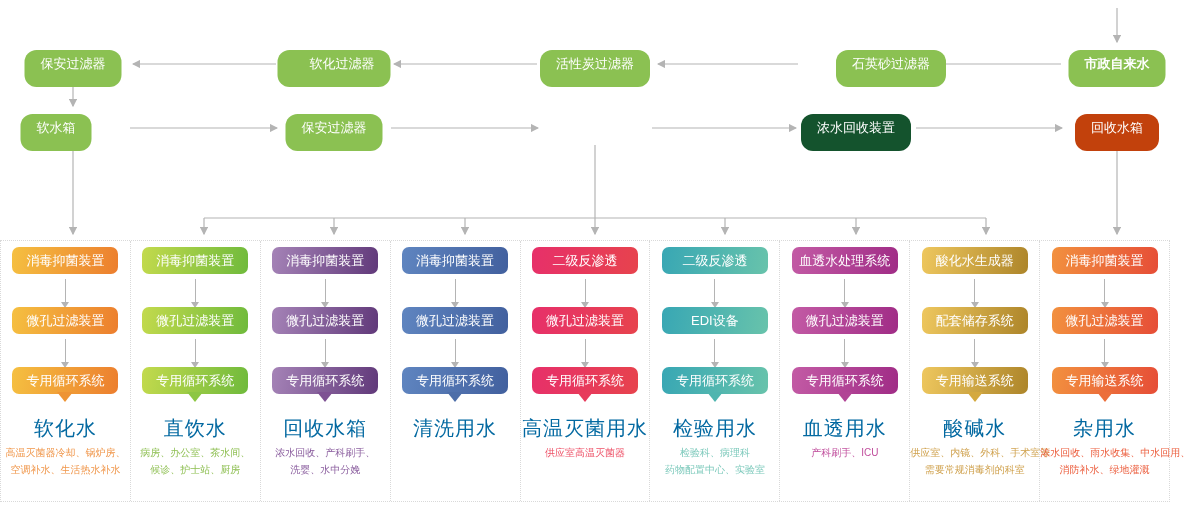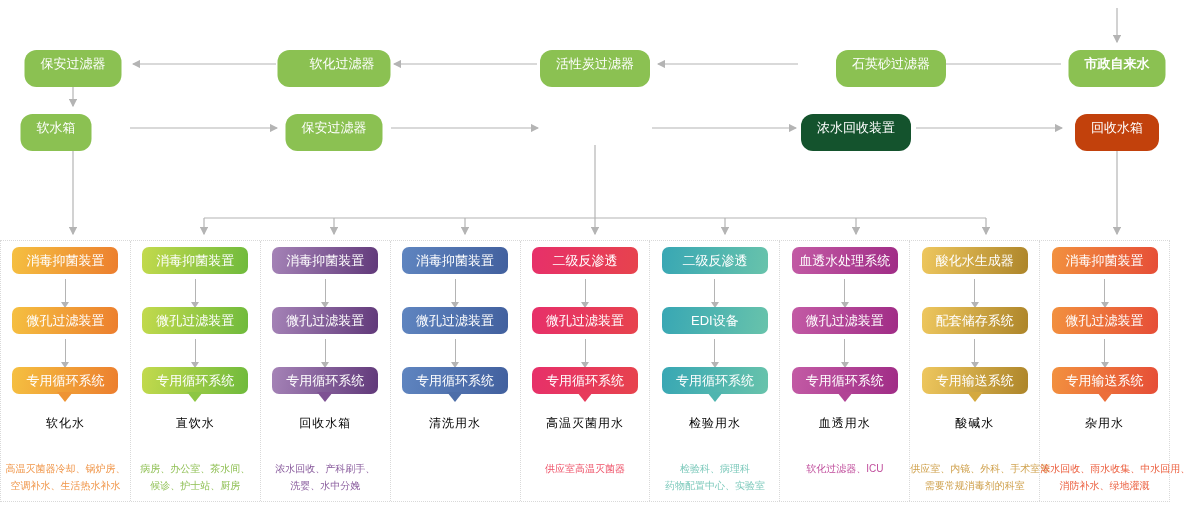--- a/index.html
+++ b/index.html
@@ -28,24 +28,24 @@
     content:'';position:absolute;left:50%;top:100%;transform:translateX(-50%);
     margin-top:-2px;width:0;height:0;
     border:8px solid transparent;border-bottom:0;border-top:10px solid var(--tail);
   }
   .varrow{width:1px;height:24px;background:#b4b4b4;margin:5px auto 4px;position:relative;}
   .varrow::after{
     content:'';position:absolute;left:-3.5px;bottom:-5px;width:0;height:0;
     border:4px solid transparent;border-bottom:0;border-top:6px solid #b4b4b4;
   }
   .ctitle{
-    margin-top:21px;font-size:12px;color:#000000;letter-spacing:1px;white-space:nowrap;
+    margin-top:21px;font-size:20px;color:#0369a1;letter-spacing:1px;white-space:nowrap;
   }
   .cdesc{
-    margin-top:29px;font-size:10px;line-height:1.65;color:var(--desc);white-space:nowrap;
+    margin-top:3px;font-size:10px;line-height:1.65;color:var(--desc);white-space:nowrap;
   }
 </style>
 </head>
 <body>
 
 <div class="stage">
 
   <svg class="connectors" viewBox="0 0 1200 510">
     <defs>
       <marker id="ah" markerWidth="7" markerHeight="7" refX="6" refY="3.5" orient="auto">
@@ -165,21 +165,21 @@
     </div>
 
     <div class="col" style="--g1: #c35ba5; --g2: #a02c86; --tail: #b14495; --desc: #c04d9c;">
       <div class="cbox">血透水处理系统</div>
       <div class="varrow"></div>
       <div class="cbox">微孔过滤装置</div>
       <div class="varrow"></div>
       <div class="cbox tail">专用循环系统</div>
       <div class="ctitle">血透用水</div>
       <div class="cdesc">
-        <div>软化过滤器、ICU</div>
+        <div>产科刷手、ICU</div>
         <div></div>
       </div>
     </div>
 
     <div class="col" style="--g1: #eec75e; --g2: #ad852a; --tail: #d4a93f; --desc: #cfa04b;">
       <div class="cbox">酸化水生成器</div>
       <div class="varrow"></div>
       <div class="cbox">配套储存系统</div>
       <div class="varrow"></div>
       <div class="cbox tail">专用输送系统</div>

